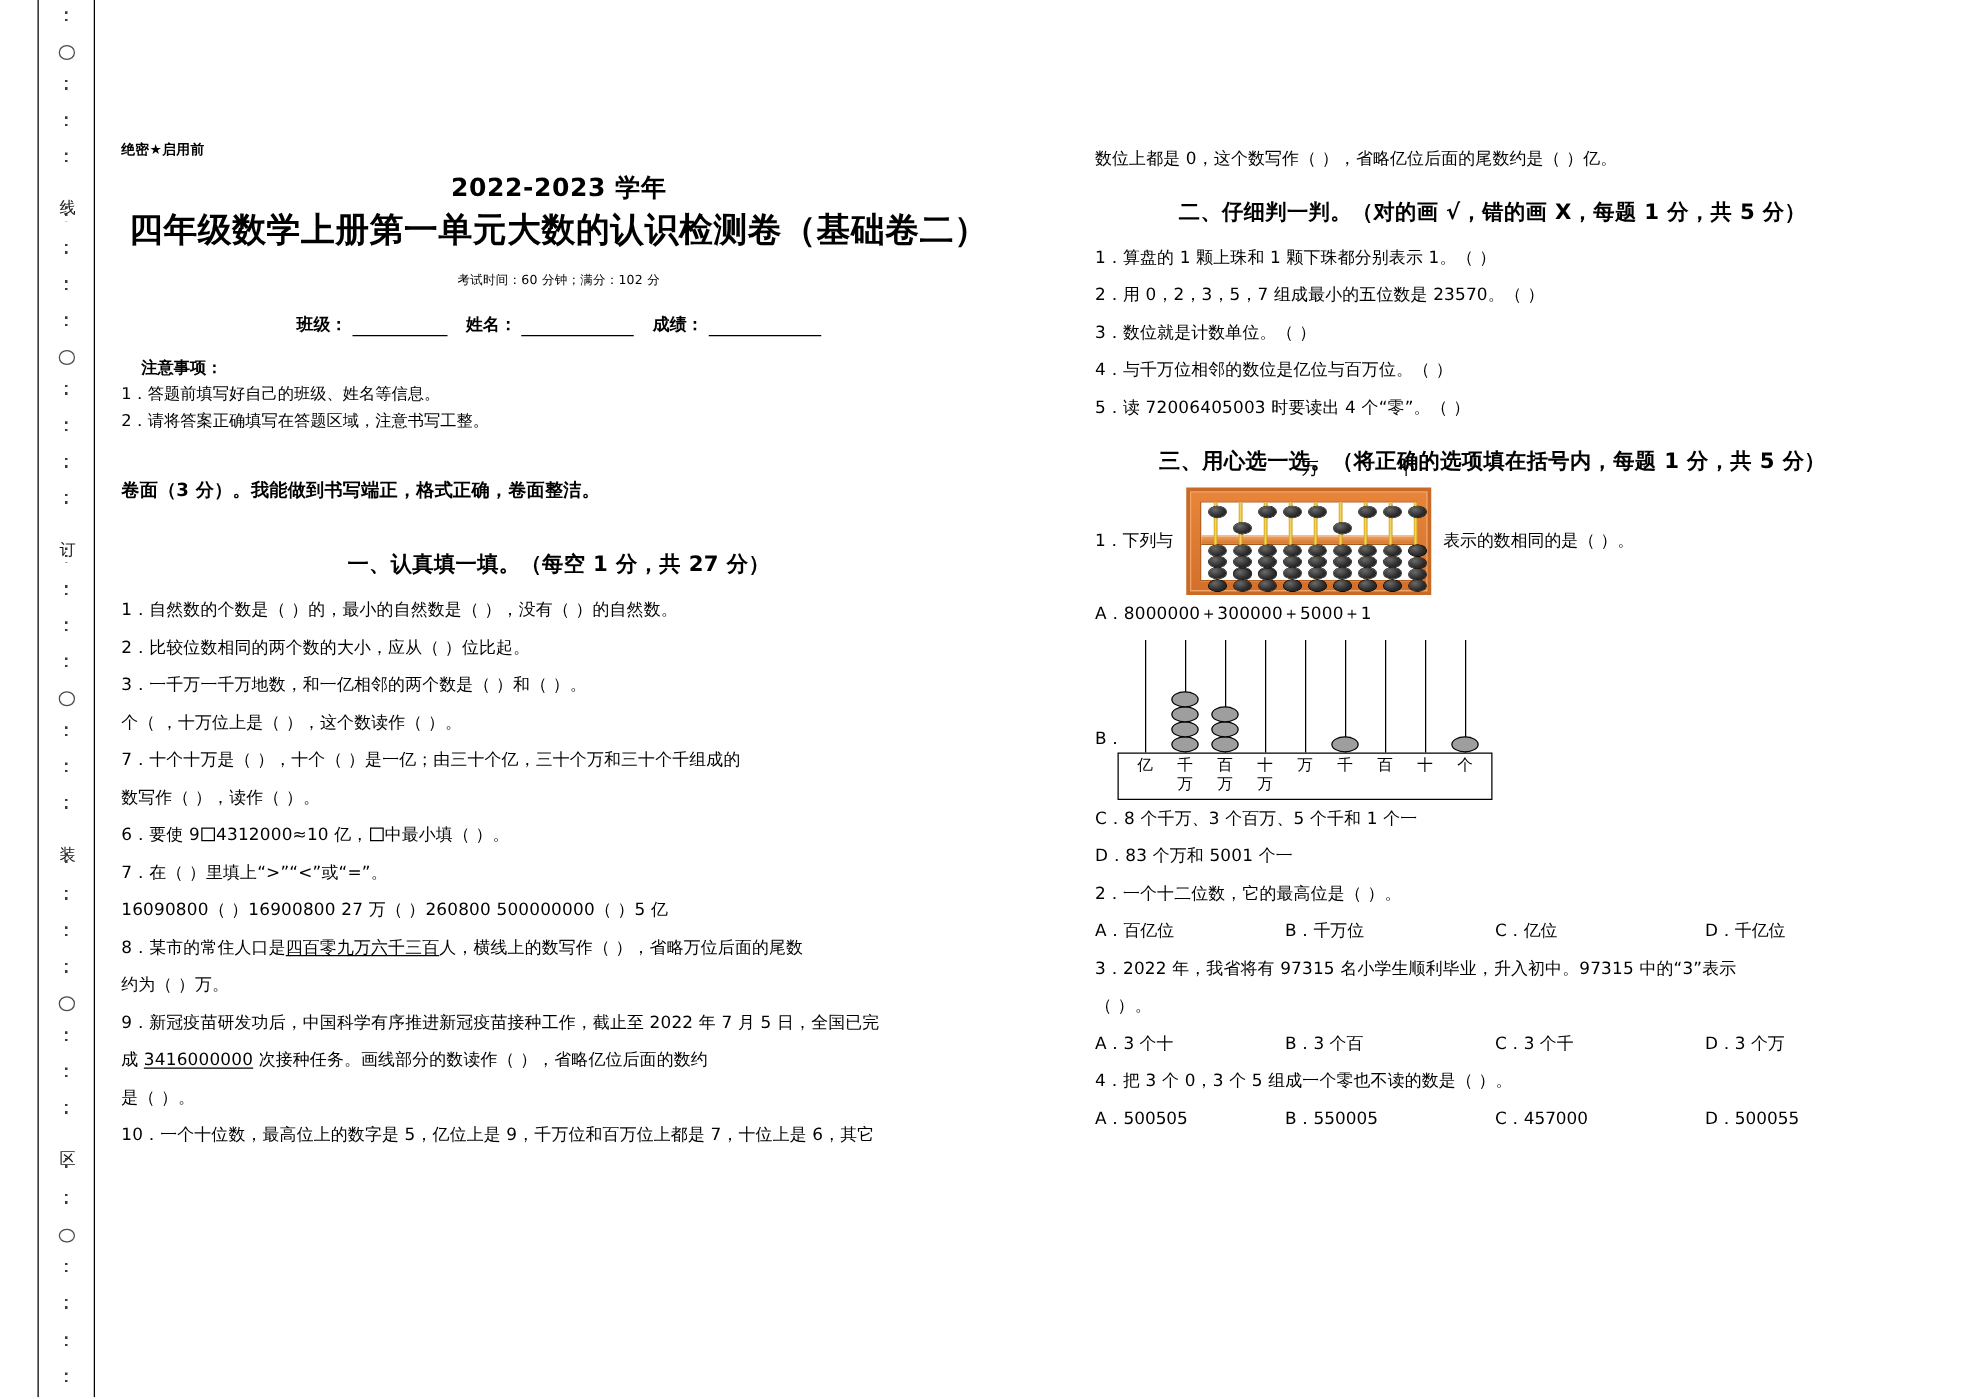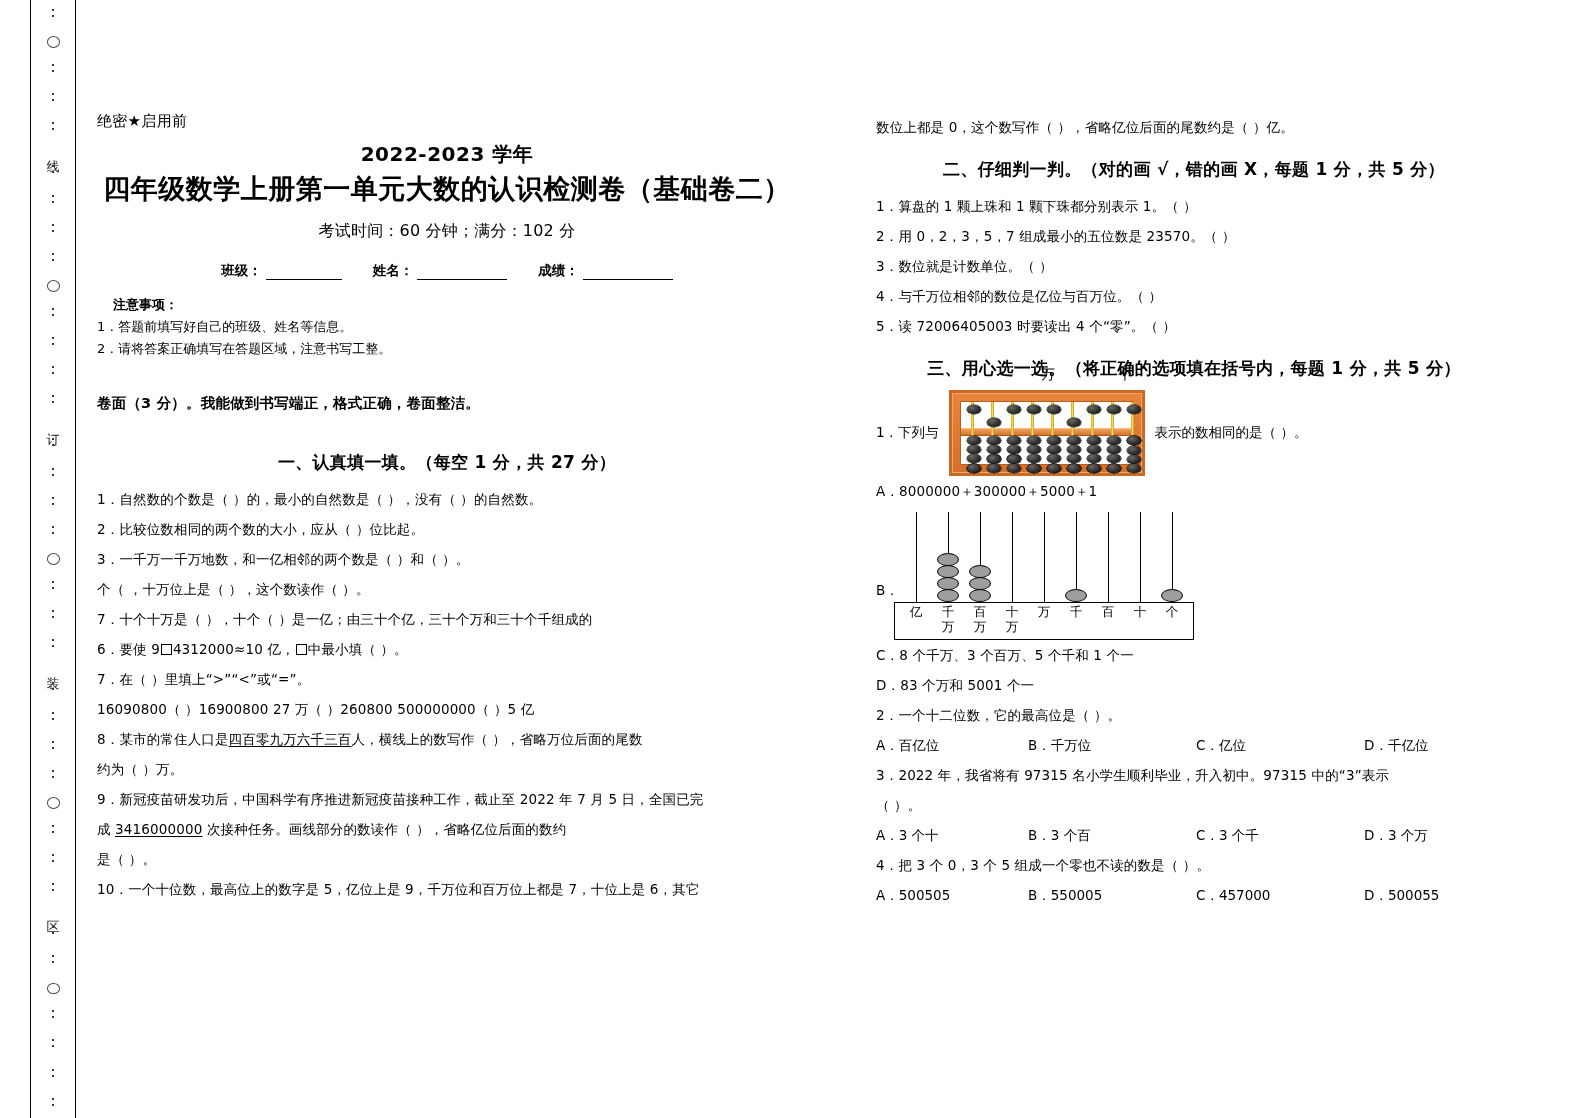--- a/index.html
+++ b/index.html
@@ -82,45 +82,45 @@
     width: 700px;
   }
   #col-right {
     position: absolute;
     left: 876px;
     top: 112px;
     width: 636px;
   }
 
   .secret {
-    font-size: 15px;
-    font-weight: normal;
+    font-size: 11px;
+    font-weight: bold;
     letter-spacing: .3px;
     margin: 0 0 6px 0;
   }
   .title1, .title2 {
     text-align: center;
     font-weight: bold;
     margin: 0;
     letter-spacing: .5px;
   }
   .title1 { font-size: 20px; line-height: 34px; }
   .title2 { font-size: 27px; line-height: 36px; }
 
   .exam-meta {
     text-align: center;
-    font-size: 16px;
+    font-size: 10px;
     margin: 14px 0 0 0;
     letter-spacing: .2px;
   }
 
   .idrow {
     display: flex;
     justify-content: center;
-    gap: 31px;
+    gap: 15px;
     margin-top: 20px;
     font-size: 13.5px;
     font-weight: bold;
   }
   .idrow .field { display: inline-flex; align-items: flex-end; }
   .blank-line {
     display: inline-block;
     border-bottom: 1.3px solid #000;
     height: 14px;
     margin-left: 4px;
@@ -376,20 +376,21 @@
 
     <div class="banner">卷面（3 分）。我能做到书写端正，格式正确，卷面整洁。</div>
 
     <div class="section-head">一、认真填一填。（每空 1 分，共 27 分）</div>
 
     <p class="q">1．自然数的个数是（        ）的，最小的自然数是（        ），没有（        ）的自然数。</p>
     <p class="q">2．比较位数相同的两个数的大小，应从（            ）位比起。</p>
     <p class="q">3．一千万一千万地数，和一亿相邻的两个数是（              ）和（              ）。</p>
     <p class="q">个（              ，十万位上是（             ），这个数读作（                              ）。</p>
     <p class="q">7．十个十万是（              ），十个（                  ）是一亿；由三十个亿，三十个万和三十个千组成的</p>
+    <p class="q">数写作（            ），读作（                                ）。</p>
     <p class="q">
       <span>6．要使 9</span><span class="box"></span><span>4312000≈10 亿，</span><span class="box"></span><span>中最小填（                ）。</span>
     </p>
     <p class="q">7．在（          ）里填上“&gt;”“&lt;”或“=”。</p>
     <p class="q">16090800（                ）16900800             27 万（              ）260800             500000000（               ）5 亿</p>
     <p class="q">
       <span>8．某市的常住人口是</span><span class="u">四百零九万六千三百</span><span>人，横线上的数写作（              ），省略万位后面的尾数</span>
     </p>
     <p class="q">约为（              ）万。</p>
     <p class="q">9．新冠疫苗研发功后，中国科学有序推进新冠疫苗接种工作，截止至 2022 年 7 月 5 日，全国已完</p>

